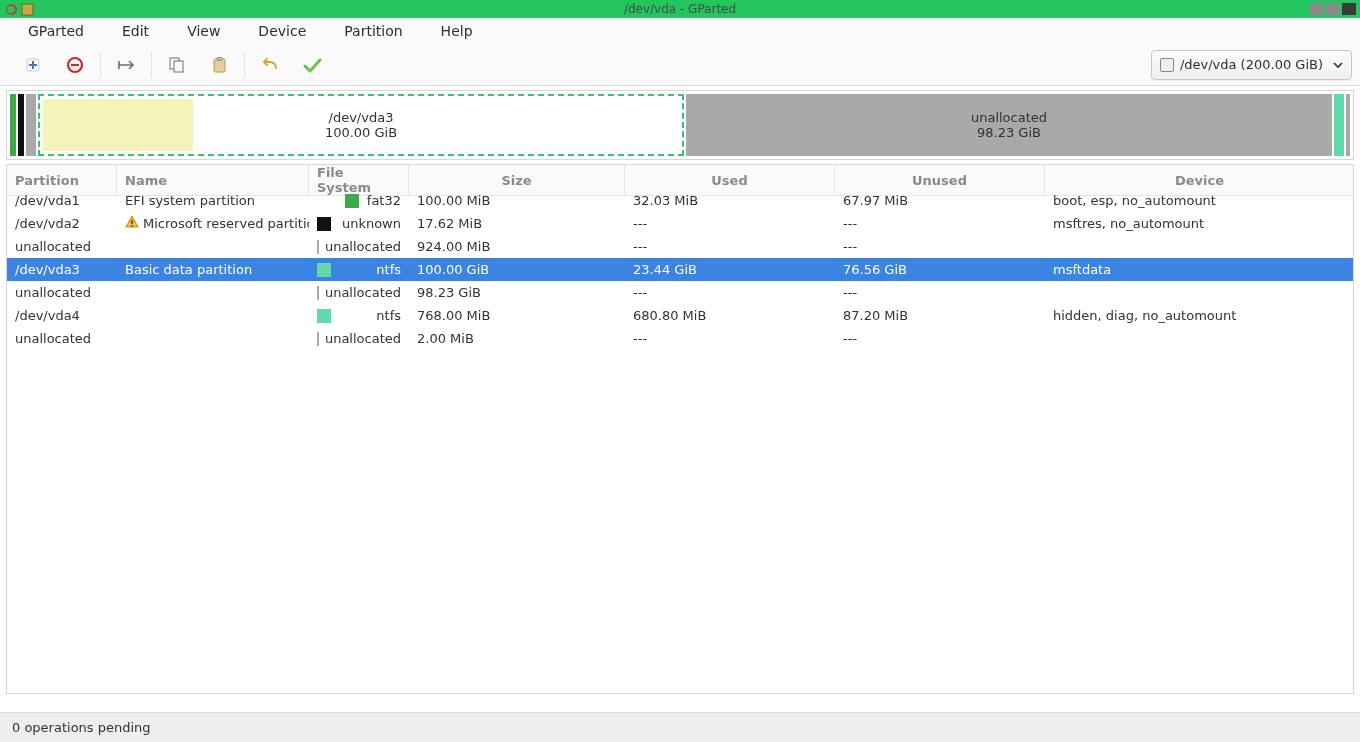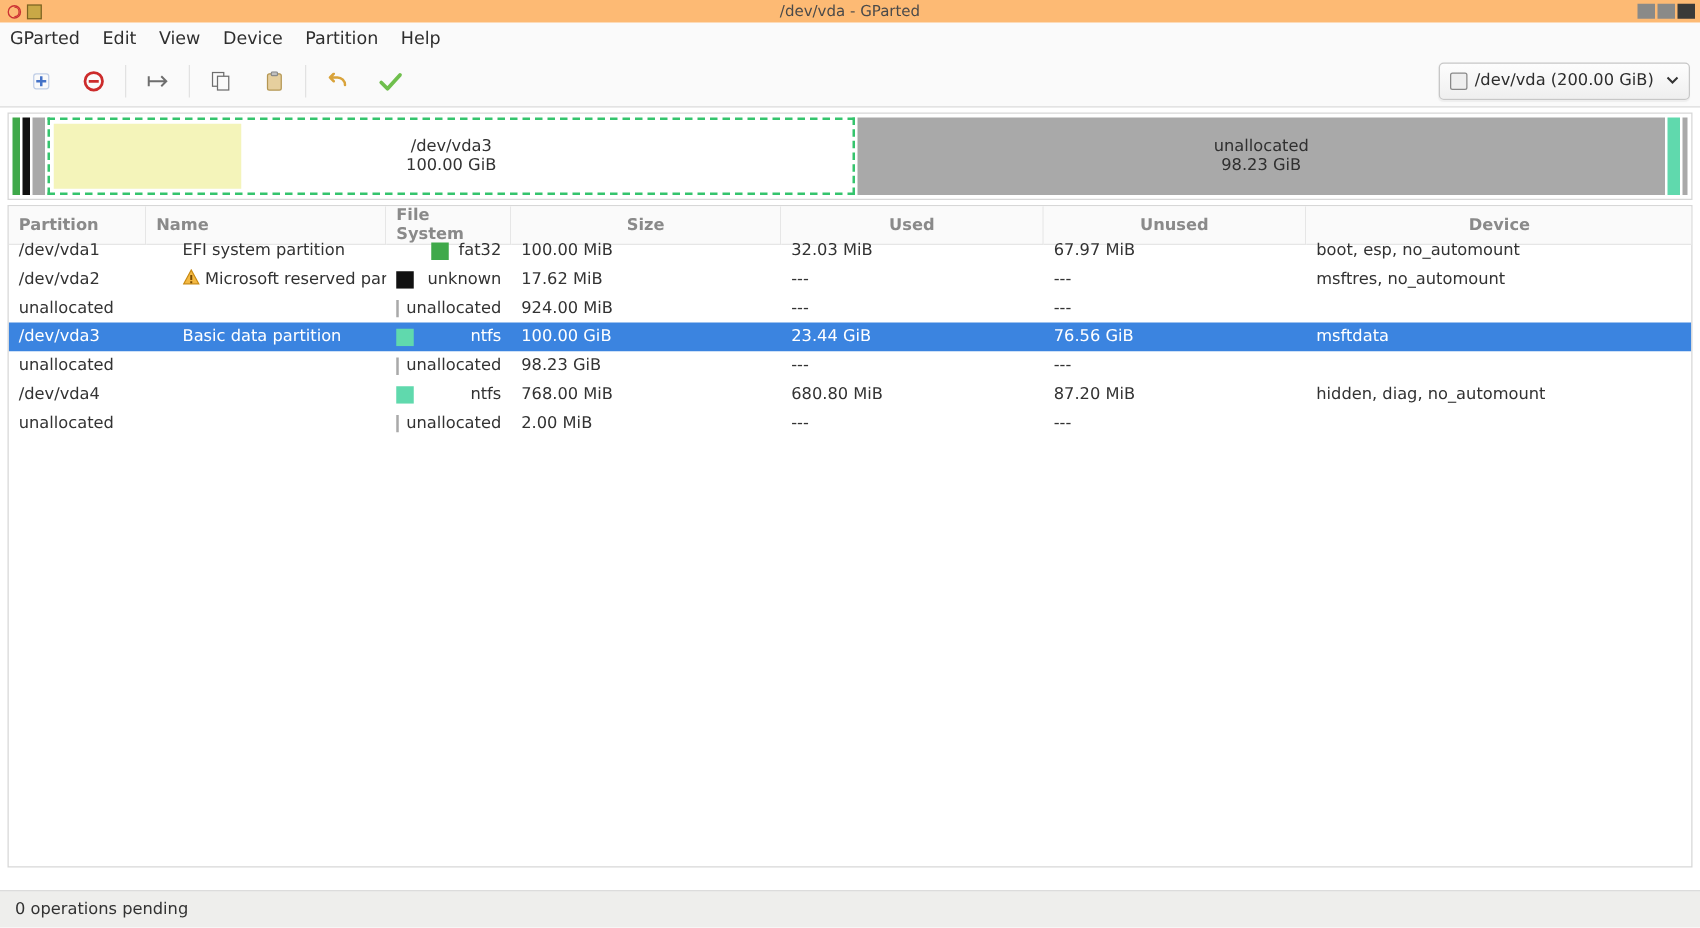--- a/index.html
+++ b/index.html
@@ -1,29 +1,29 @@
 <!DOCTYPE html>
 <html><head>
 <meta charset="utf-8">
 <style>
   * { box-sizing: border-box; margin: 0; padding: 0; font-family: "DejaVu Sans", "Liberation Sans", Arial, sans-serif; }
   body { background: #fff; width: 1360px; height: 742px; overflow: hidden; font-size: 13px; color: #2e2e2e; }
 
   
-  .titlebar { height: 18px; background: #fdba74; display: flex; align-items: center; position: relative; }
+  .titlebar { height: 18px; background: #22c55e; display: flex; align-items: center; position: relative; }
   .titlebar .left-icons { display: flex; gap: 2px; padding-left: 4px; }
   .titlebar .left-icons span { width: 14px; height: 14px; display: inline-flex; align-items: center; justify-content: center; }
   .titlebar .title { position: absolute; left: 0; right: 0; text-align: center; font-size: 12px; color: #4a4a4a; }
   .titlebar .right-boxes { margin-left: auto; display: flex; gap: 2px; padding-right: 4px; }
   .titlebar .right-boxes .box { width: 14px; height: 12px; background: #8a8a88; }
   .titlebar .right-boxes .box.dark { background: #3a3a38; }
 
   
   .menubar { height: 26px; background: #fafafa; border-bottom: 0px; display: flex; align-items: center; padding-left: 8px; gap: 18px; font-size: 14px; color: #2e2e2e; }
-  .menubar span { cursor: default; }
+  .menubar span { cursor: default; margin-left: 20px; }
 
   
   .toolbar { height: 42px; background: #fafafa; border-bottom: 1px solid #dcdcdc; display: flex; align-items: center; padding-left: 12px; gap: 0; }
   .toolbar .btn { width: 42px; height: 38px; display: inline-flex; align-items: center; justify-content: center; }
   .toolbar .sep { width: 1px; height: 26px; background: #e2e2e2; margin: 0 4px; }
   .toolbar .spacer { flex: 1; }
   .device-sel { margin-right: 8px; height: 30px; border: 1px solid #c7c7c7; border-radius: 4px; background: linear-gradient(#fdfdfd,#efefef); display: flex; align-items: center; padding: 0 8px; gap: 6px; font-size: 13px; cursor: default; box-shadow: 0 1px 1px rgba(0,0,0,0.05); }
   .device-sel .disk-ic { width: 14px; height: 14px; border: 1px solid #888; background: #eee; border-radius: 2px; }
   .device-sel .chev { margin-left: 4px; }
 
@@ -49,21 +49,21 @@
   .thead .th.right { justify-content: flex-end; }
   .thead .th.center { justify-content: center; }
 
   .trow { display: grid; grid-template-columns: 110px 192px 100px 216px 210px 210px 310px; height: 23px; align-items: center; }
   .trow > div { padding: 0 8px; font-size: 13px; color: #333; white-space: nowrap; overflow: hidden; }
   .trow .right { }
   .trow .fscell { display: flex; align-items: center; justify-content: flex-end; gap: 6px;}
   .trow .fscell .sw { width: 14px; height: 14px; }
   .trow.sel { background: #3b84e0; }
   .trow.sel > div { color: #fff; }
-  .namecell { display: flex; align-items: center; gap: 4px; margin-left: 21px; }
+  .namecell { display: flex; align-items: center; gap: 4px; }
 
   .sw-fat32 { background: #3fa94a; }
   .sw-unknown { background: #111; }
   .sw-unalloc { background: #a9a9a9; }
   .sw-ntfs { background: #60d9ad; }
 
   
   .statusbar { position: absolute; left: 0; right: 0; bottom: 0; height: 30px; background: #eeeeec; border-top: 1px solid #dcdcdc; display: flex; align-items: center; padding: 0 12px; font-size: 13px; color: #333; }
 </style>
 </head>

